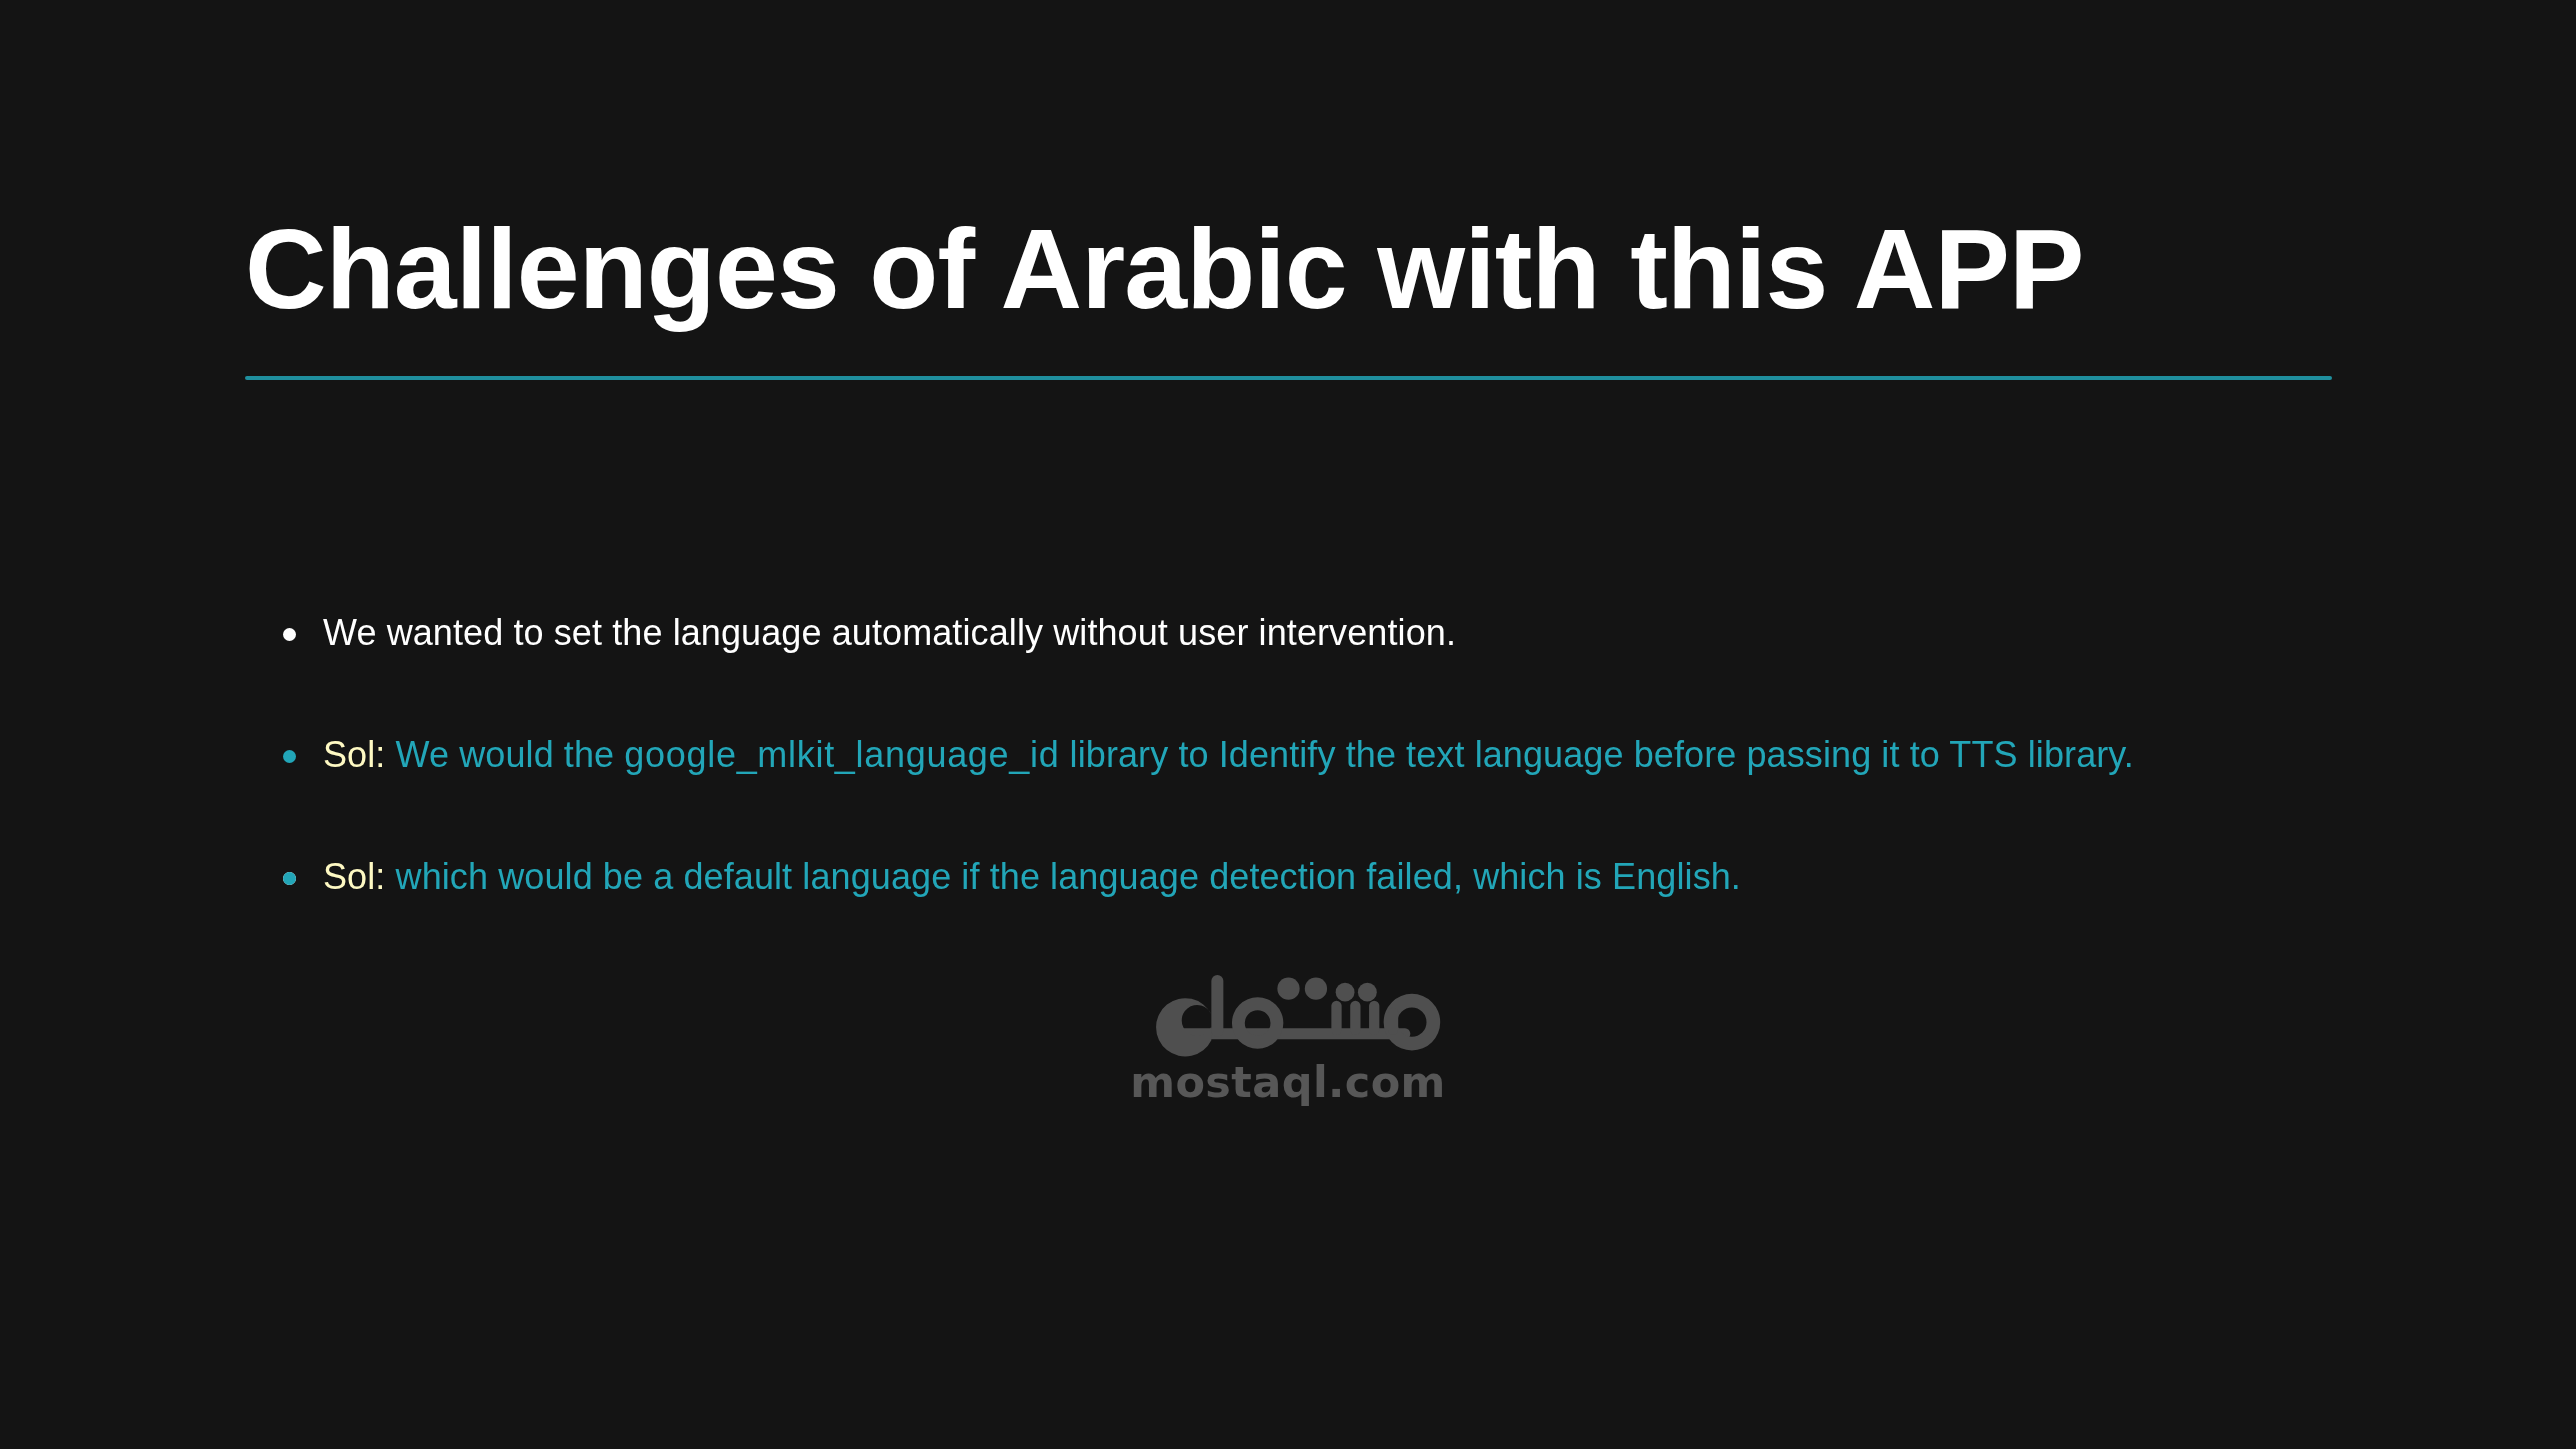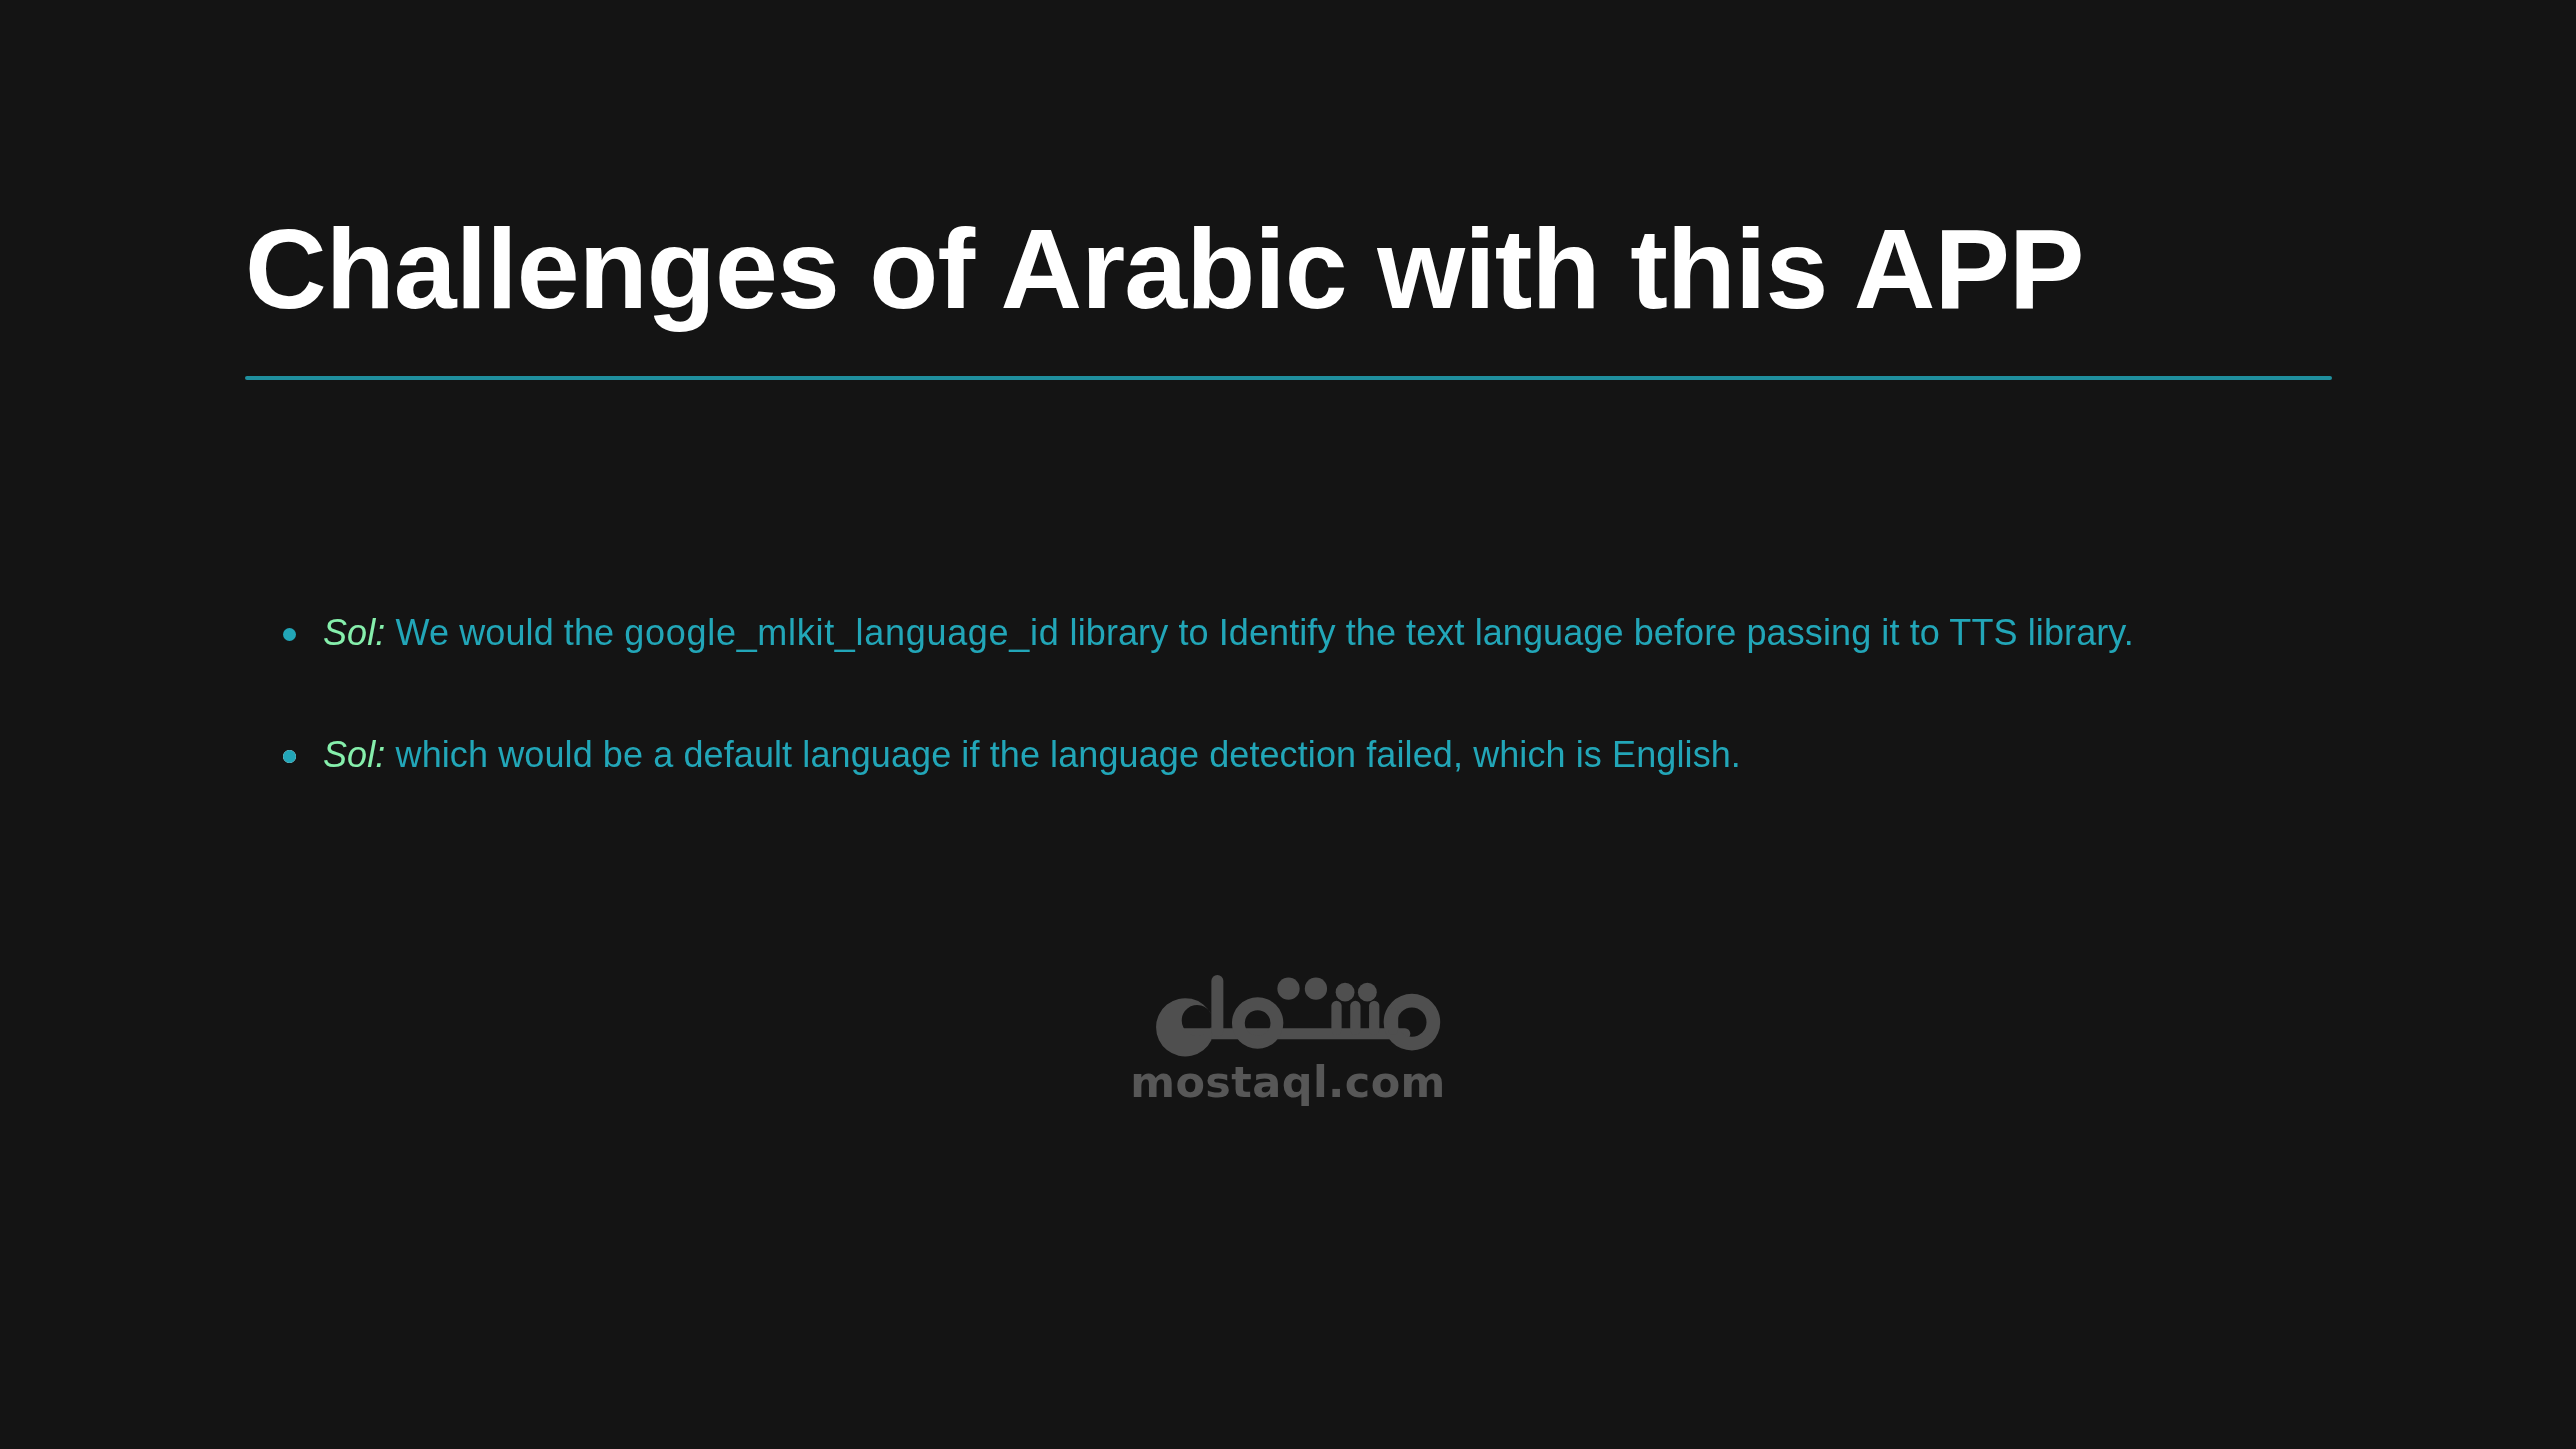--- a/index.html
+++ b/index.html
@@ -76,22 +76,21 @@
     top: 27px;
     width: 13px;
     height: 13px;
     border-radius: 50%;
     background: #ffffff;
   }
 
   .bullet-item.sol .bullet-dot { background: #22a6b8; }
 
   .sol-label {
-    color: #86efac;
-    font-style: italic;
+    color: #fef9c3;
   }
 
   .sol-text {
     color: #22a6b8;
   }
 
   .code-token {
     letter-spacing: 0.7px;
     text-align: right;
   }
@@ -131,20 +130,24 @@
 
 <div class="slide">
 
   <div class="title-block">
     <div class="slide-title">Challenges of Arabic with this APP</div>
     <div class="title-rule"></div>
   </div>
 
   <div class="bullet-list">
 
+    <div class="bullet-item">
+      <span class="bullet-dot"></span>
+      <span>We wanted to set the language automatically without user intervention.</span>
+    </div>
 
     <div class="bullet-item sol">
       <span class="bullet-dot"></span>
       <span class="sol-label">Sol:</span><span class="sol-text">&nbsp;<span>We would the</span> <span class="code-token">google_mlkit_language_id</span> <span>library to Identify the text language before passing it to TTS library.</span></span>
     </div>
 
     <div class="bullet-item">
       <span class="bullet-dot"></span>
     </div>
 

